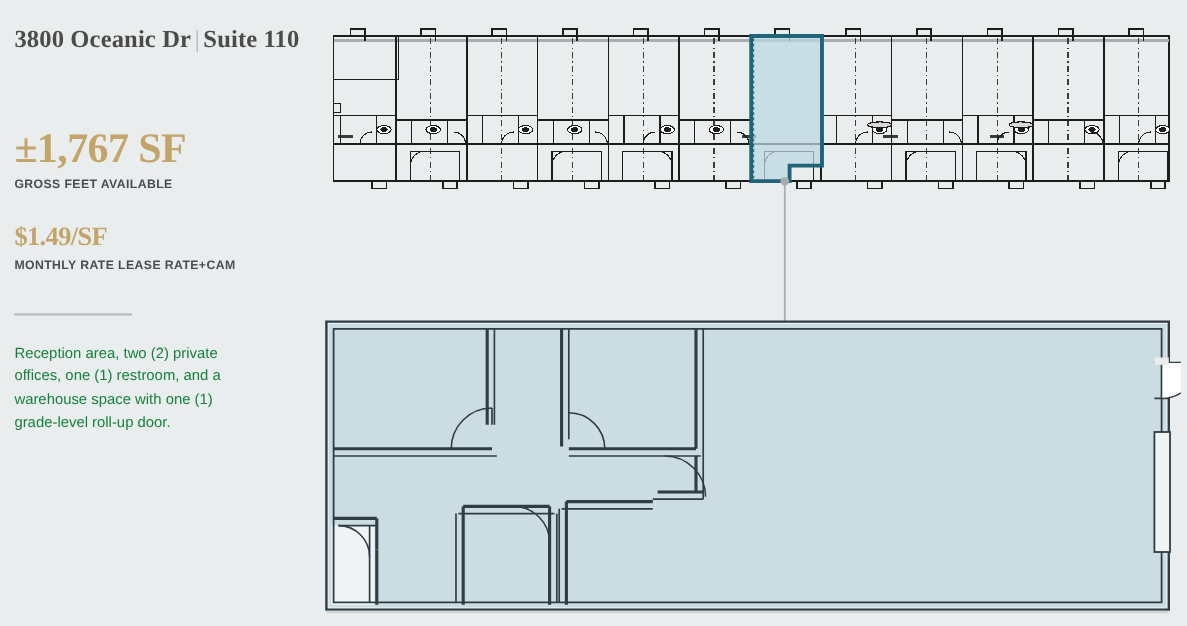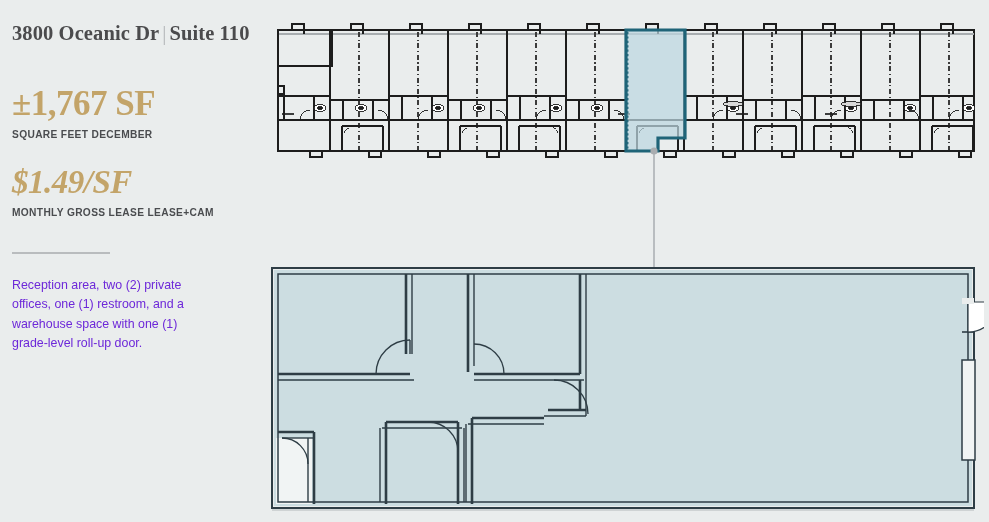--- a/index.html
+++ b/index.html
@@ -36,31 +36,31 @@
     white-space: nowrap;
     line-height: 1.15;
   }
   .addr-sep {
     color: #b3b6b8;
     font-weight: 400;
     padding: 0 3px;
   }
 
   .stat-block { margin-top: 26px; }
-  .stat-block.first { margin-top: 40px; }
+  .stat-block.first { margin-top: 60px; }
 
   .stat-value {
     font-family: "Liberation Serif", serif;
     font-weight: 700;
     color: #c3a469;
     line-height: 1;
     white-space: nowrap;
   }
   .stat-value.sf     { font-size: 35px; letter-spacing: -0.5px; }
-  .stat-value.rate   { font-size: 33px; letter-spacing: -0.5px; font-style: italic; }
+  .stat-value.rate   { font-size: 22px; letter-spacing: -0.5px; }
   .stat-value.date   { font-size: 30px; letter-spacing: 0.2px; }
 
   .stat-label {
     margin-top: 8px;
     font-size: 10.2px;
     font-weight: 700;
     color: #4a4c4f;
     letter-spacing: 0.35px;
     white-space: nowrap;
   }
@@ -70,21 +70,21 @@
     width: 98px;
     height: 2px;
     background: #b9bcbe;
   }
 
   #description {
     margin-top: 22px;
     width: 196px;
     font-size: 12.4px;
     line-height: 1.58;
-    color: #6d28d9;
+    color: #15803d;
   }
 
   
   #site-plan-wrap {
     position: absolute;
     left: 270px;
     top: 8px;
     width: 712px;
     height: 152px;
   }
@@ -108,26 +108,26 @@
 <body>
 
 <div id="info-panel">
 
   <div class="addr-line">
     <span>3800 Oceanic Dr</span><span class="addr-sep">|</span><span>Suite 110</span>
   </div>
 
   <div class="stat-block first">
     <div class="stat-value sf">±1,767 SF</div>
-    <div class="stat-label">SQUARE FEET DECEMBER</div>
+    <div class="stat-label">GROSS FEET AVAILABLE</div>
   </div>
 
   <div class="stat-block">
     <div class="stat-value rate">$1.49/SF</div>
-    <div class="stat-label">MONTHLY GROSS LEASE LEASE+CAM</div>
+    <div class="stat-label">MONTHLY RATE LEASE RATE+CAM</div>
   </div>
 
   <div class="stat-block">
   </div>
 
   <div id="divider"></div>
 
   <div id="description">Reception area, two (2) private offices, one (1) restroom, and a warehouse space with one (1) grade-level roll-up door.</div>
 </div>
 

